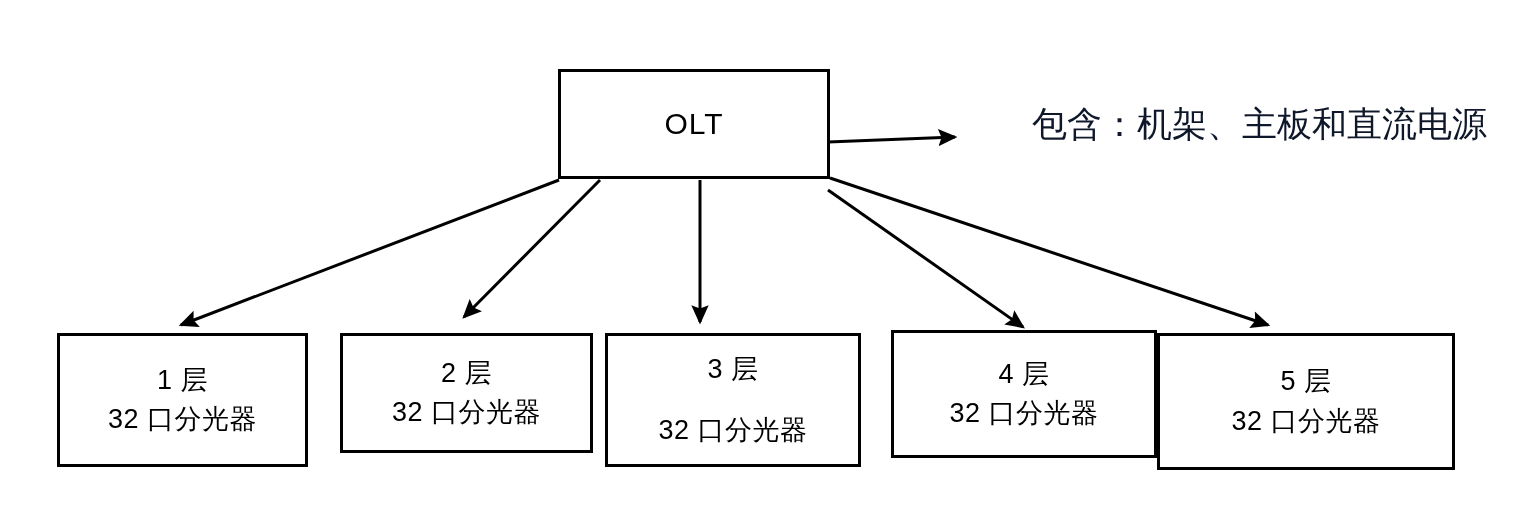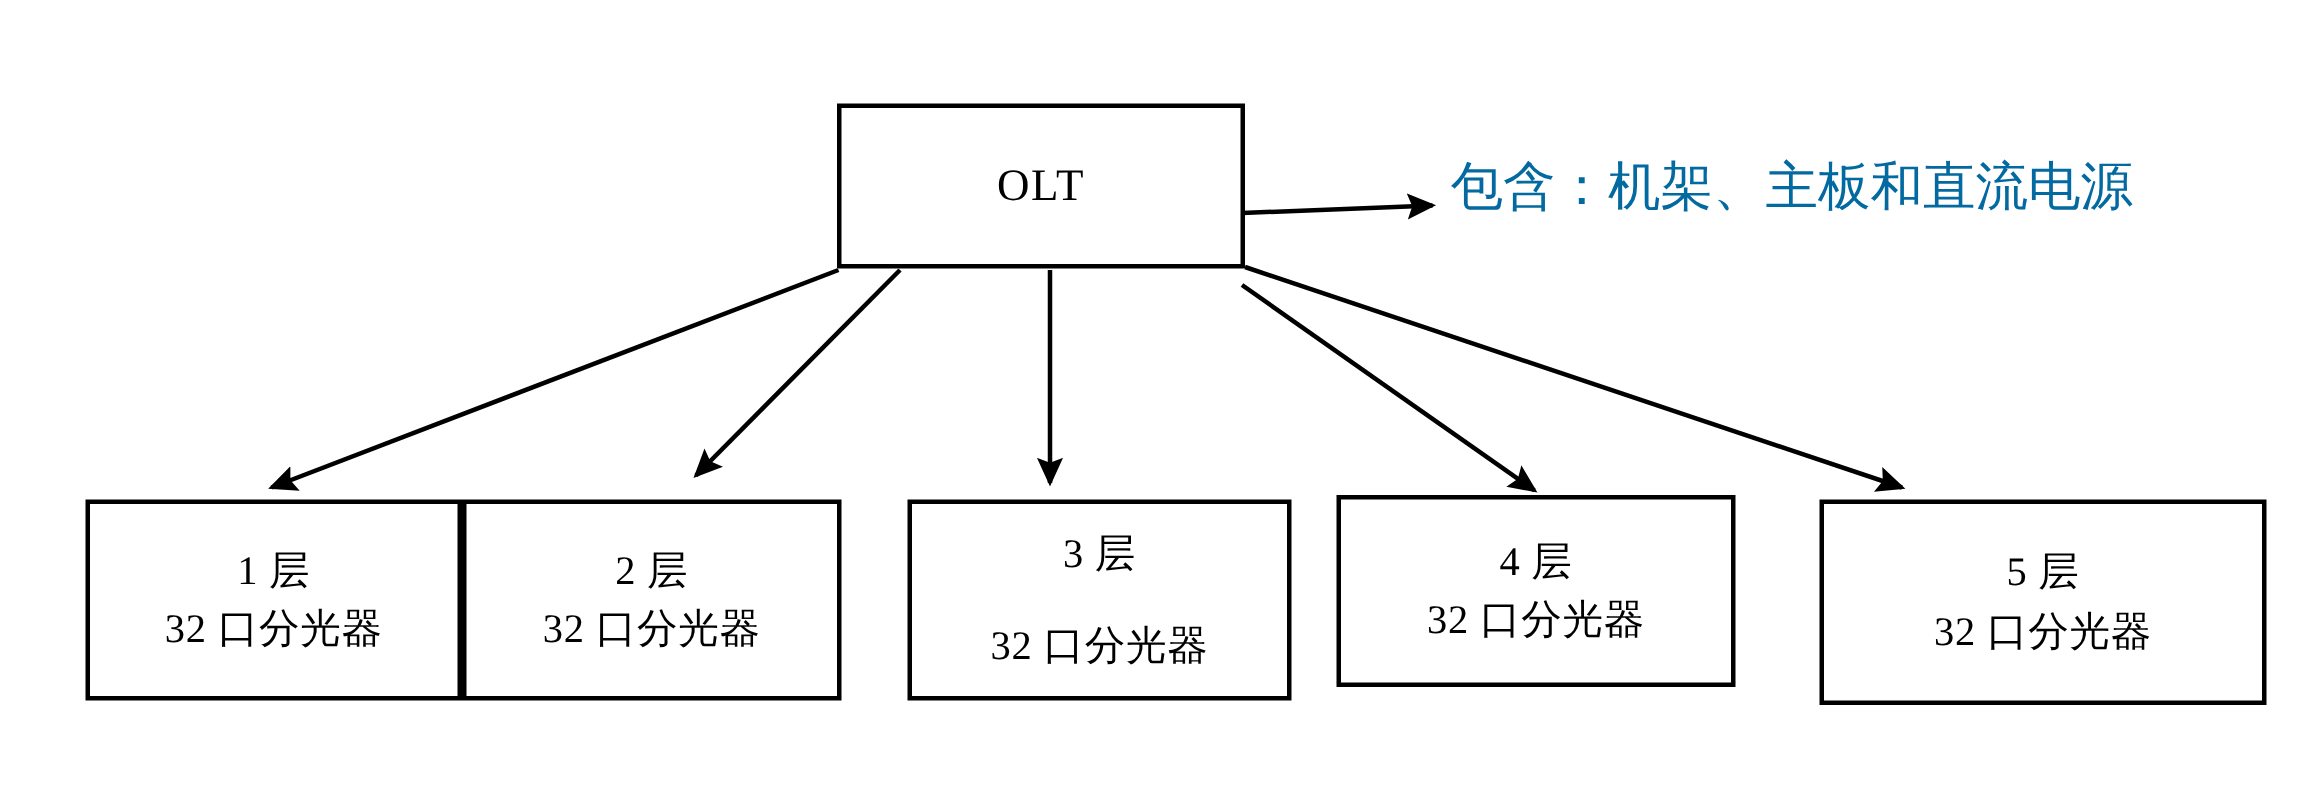--- a/index.html
+++ b/index.html
@@ -23,21 +23,21 @@
   }
   .node-box {
     position: absolute;
     box-sizing: border-box;
     border: 3px solid #000000;
     background: #ffffff;
     display: flex;
     flex-direction: column;
     align-items: center;
     justify-content: center;
-    font-family: Liberation Serif, serif;
+    font-family: Liberation Sans, sans-serif;
     color: #000000;
     z-index: 2;
   }
   #olt-box {
     left: 558px;
     top: 69px;
     width: 272px;
     height: 110px;
     font-size: 30px;
     letter-spacing: 1px;
@@ -47,34 +47,34 @@
     height: 133px;
   }
   .splitter-line {
     font-size: 27px;
     line-height: 1.45;
     white-space: nowrap;
   }
   .splitter-line-1 { letter-spacing: 0.5px; }
   .splitter-line-2 { letter-spacing: 0.5px; }
   #splitter-box-0 { left: 57px;   top: 333px; width: 251px; height: 134px; }
-  #splitter-box-1 { left: 308px;  top: 333px; width: 253px; height: 134px; }
+  #splitter-box-1 { left: 340px;  top: 333px; width: 253px; height: 120px; }
   #splitter-box-2 { left: 605px;  top: 333px; width: 256px; height: 134px; gap: 22px; }
   #splitter-box-3 { left: 891px;  top: 330px; width: 266px; height: 128px; }
-  #splitter-box-4 { left: 1213px; top: 333px; width: 298px; height: 137px; }
+  #splitter-box-4 { left: 1157px; top: 333px; width: 298px; height: 137px; }
 
   #annotation-text {
     position: absolute;
-    left: 967px;
+    left: 1032px;
     top: 106px;
     font-family: "Liberation Serif", "DejaVu Serif", serif;
     font-size: 35px;
     line-height: 1.1;
     white-space: nowrap;
-    color: #0369a1;
+    color: #0f172a;
     z-index: 2;
   }
 </style>
 </head>
 <body>
 
 <svg id="diagram-canvas" viewBox="0 0 1536 529" xmlns="http://www.w3.org/2000/svg">
   <defs>
     <marker id="arrowhead" markerWidth="7" markerHeight="7" refX="5.6" refY="3.1" orient="auto" markerUnits="strokeWidth">
       <path d="M0,0.2 L6.4,3.1 L0,6.0 L1.1,3.1 Z" fill="#000000"></path>

